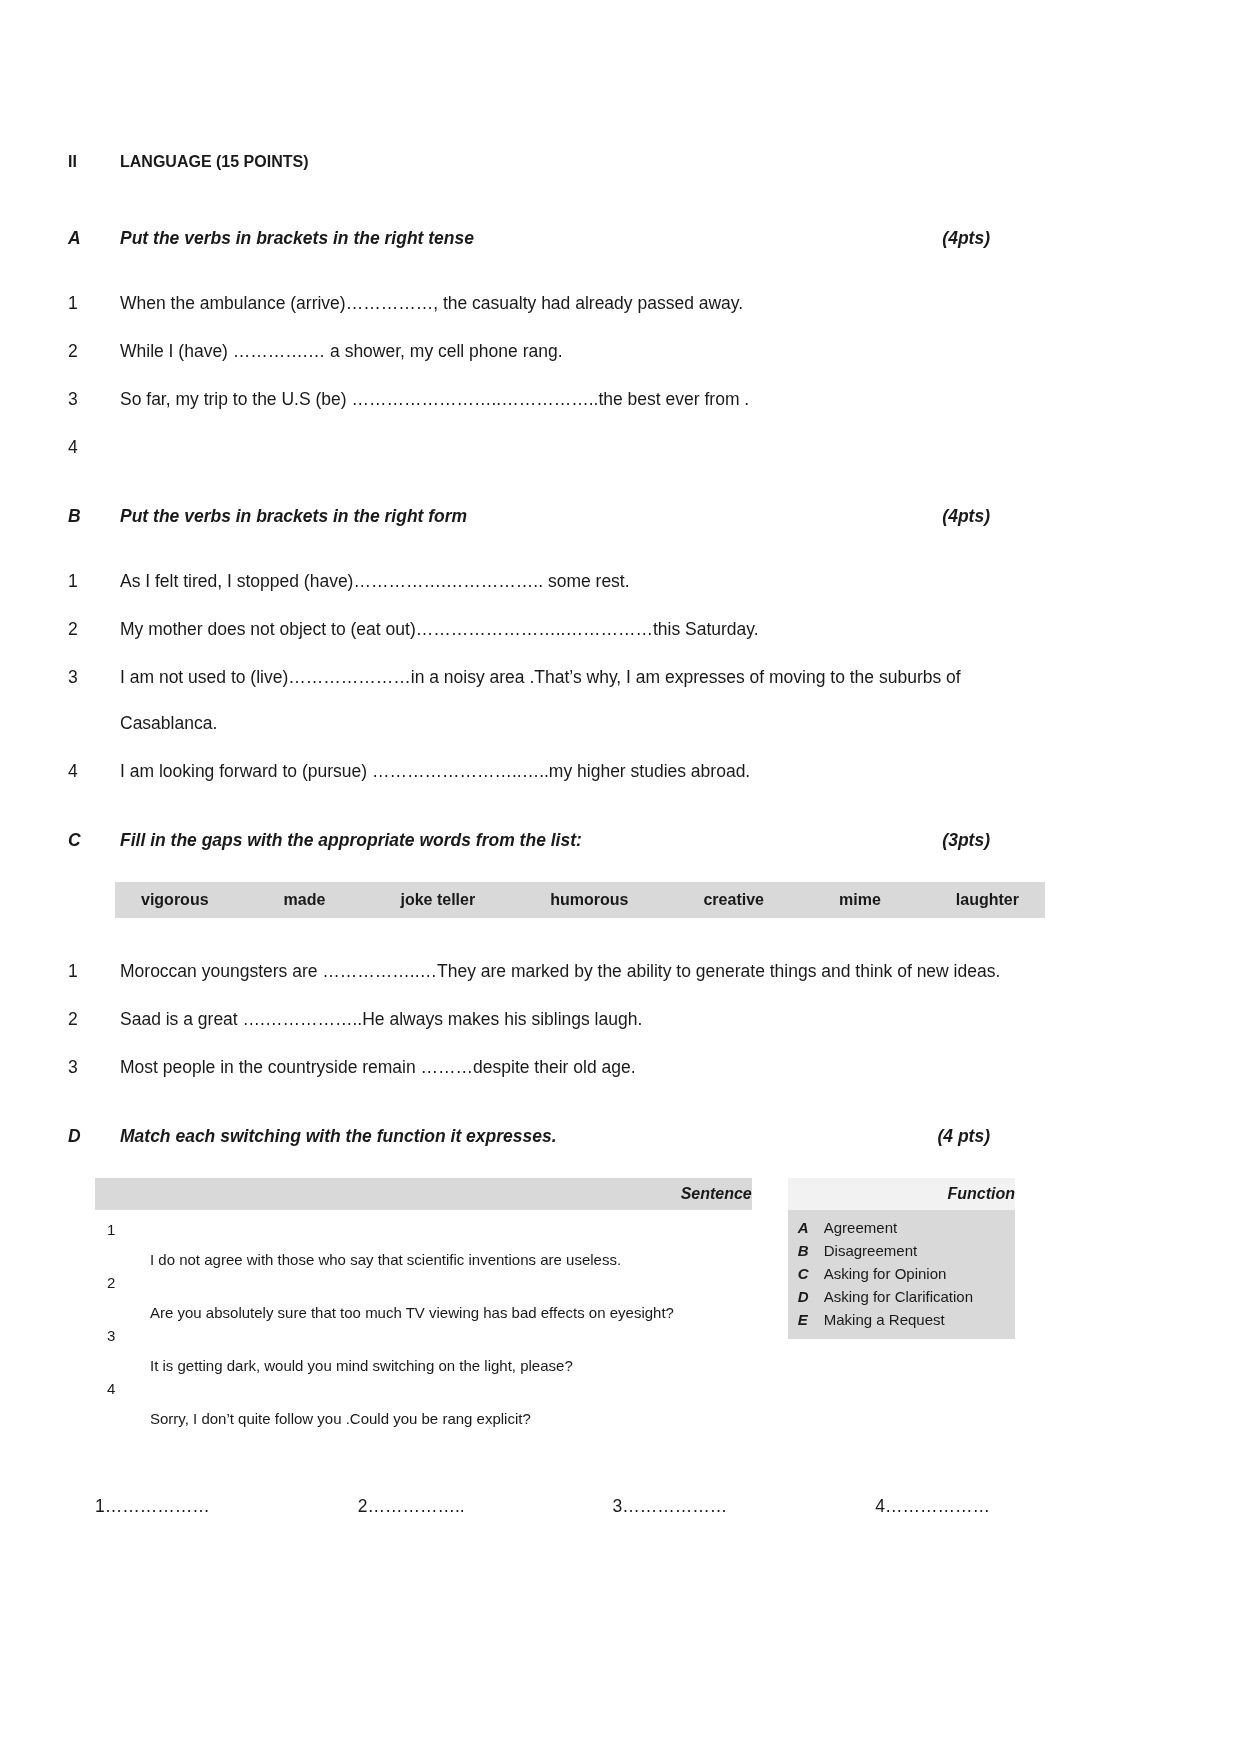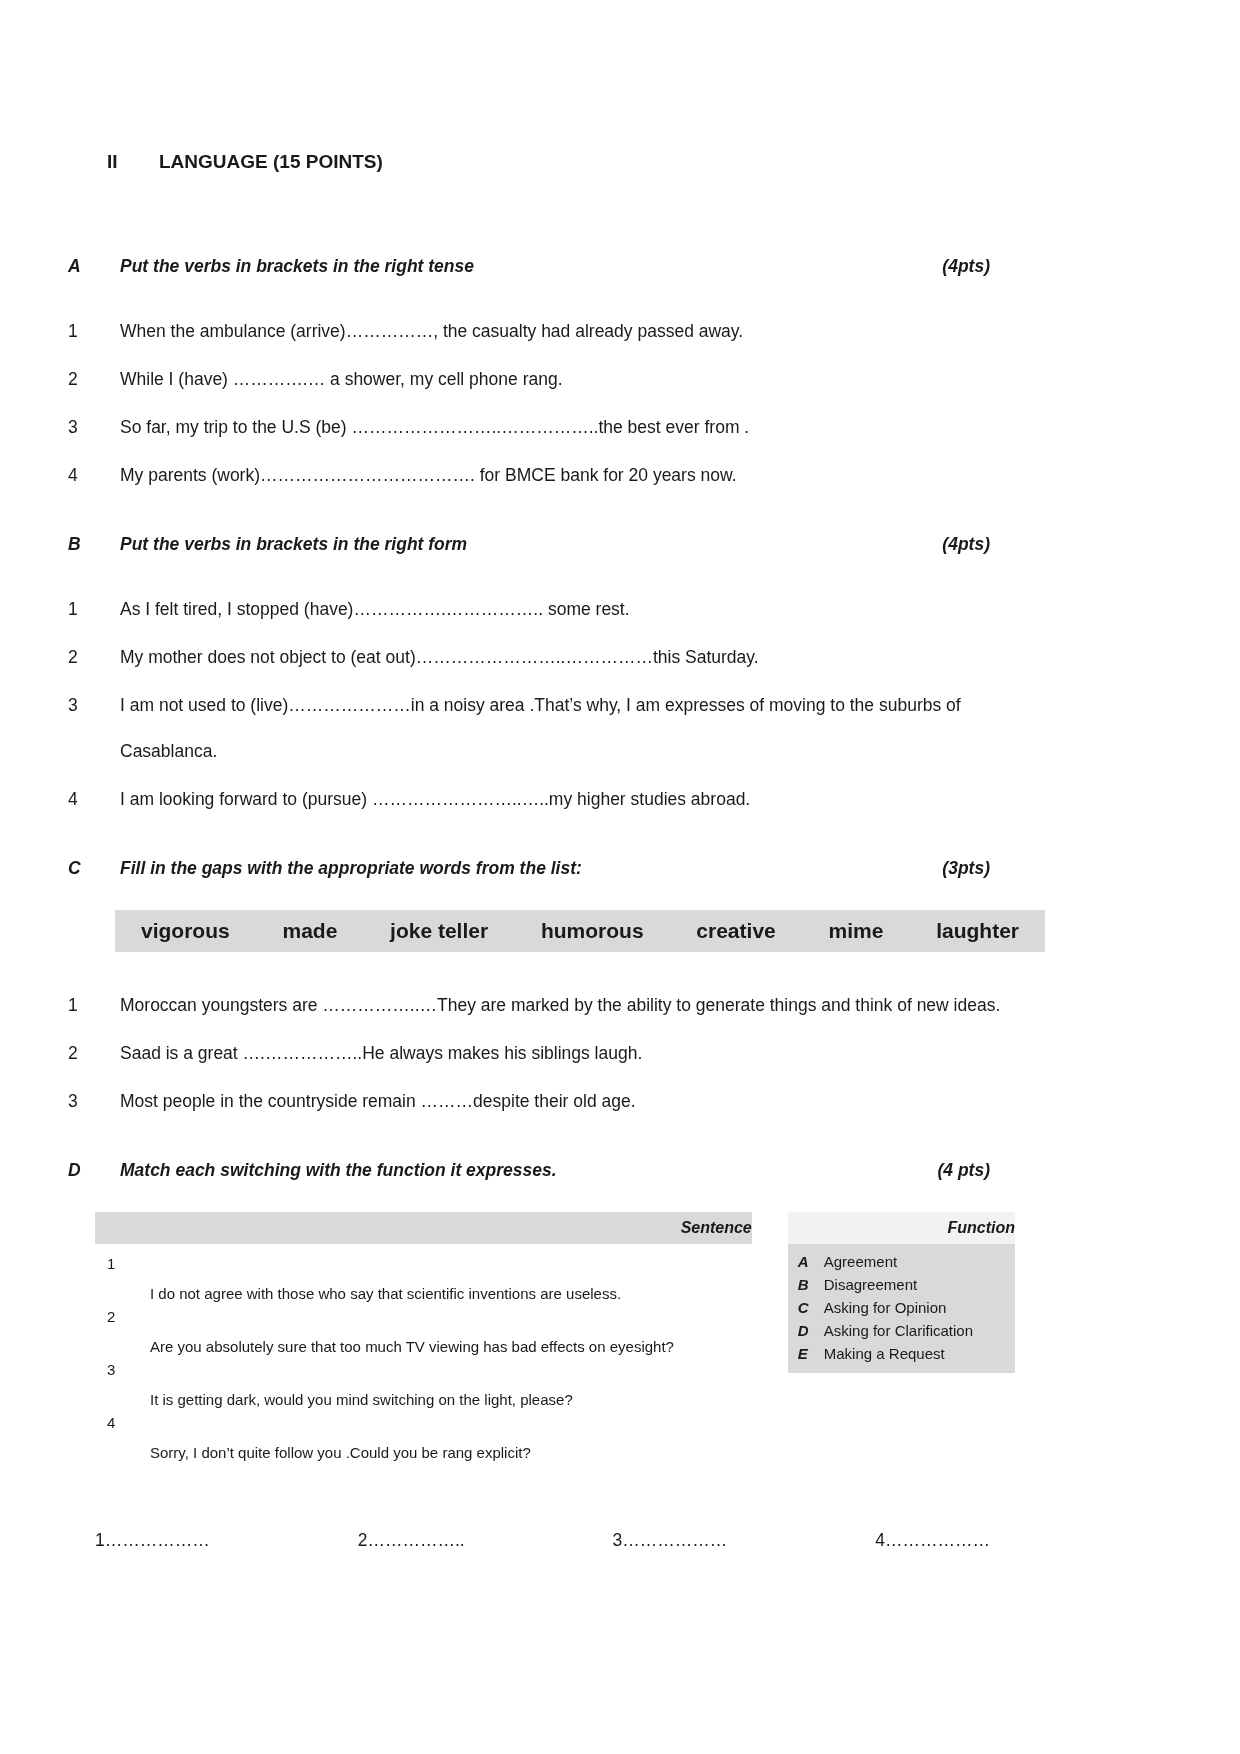--- a/index.html
+++ b/index.html
@@ -12,23 +12,23 @@
   .page {
     position: relative;
     width: 1240px; height: 1754px;
     box-sizing: border-box;
     padding-top: 150px;
     overflow: hidden;
     background: #ffffff;
   }
   .doc-title {
     display: flex;
-    padding-left: 107px;
-    font-size: 19px; font-weight: 700; line-height: 24px;
-    margin-bottom: 80px;
+    padding-left: 68px;
+    font-size: 16px; font-weight: 700; line-height: 24px;
+    margin-bottom: 52px;
   }
   .colnum { width: 52px; flex-shrink: 0; }
   .section-header {
     display: flex; align-items: baseline;
     padding-left: 68px; padding-right: 250px;
     font-size: 17.5px; font-weight: 700; font-style: italic;
     line-height: 24px;
     margin: 34px 0 30px;
   }
   .section-header .stitle { flex: 1; }
@@ -39,21 +39,21 @@
     margin-bottom: 2px;
   }
   .q .qnum { width: 52px; flex-shrink: 0; }
   .q .qtext { flex: 1; }
   .word-bank {
     margin: 0 0 30px 115px;
     width: 930px; box-sizing: border-box;
     background: #d9d9d9;
     display: flex; justify-content: space-between; align-items: flex-end;
     padding: 9px 26px;
-    font-weight: 700; font-size: 21px; gap: 17px;
+    font-weight: 700; font-size: 16px; gap: 17px;
   }
   .match-table {
     margin-left: 95px; width: 920px;
     display: flex;
     font-size: 15px;
   }
   .col-sentence { width: 711px; margin-right: 4px; }
   .col-function { width: 246px; padding-left: 32px; }
   .th {
     height: 32px; line-height: 32px;
@@ -97,21 +97,20 @@
   <div class="q">
     <span class="qnum">2</span>
     <span class="qtext">While I (have) ………….… a shower, my cell phone rang.</span>
   </div>
   <div class="q">
     <span class="qnum">3</span>
     <span class="qtext">So far, my trip to the U.S (be) ……………………..……………..the best ever from .</span>
   </div>
   <div class="q">
     <span class="qnum">4</span>
-    <span class="qtext">My parents (work)………………………………. for BMCE bank for 20 years now.</span>
   </div>
 
   <div class="section-header">
     <span class="colnum">B</span>
     <span class="stitle">Put the verbs in brackets in the right form</span>
     <span class="pts">(4pts)</span>
   </div>
   <div class="q">
     <span class="qnum">1</span>
     <span class="qtext">As I felt tired, I stopped (have)…………….…………….. some rest.</span>

